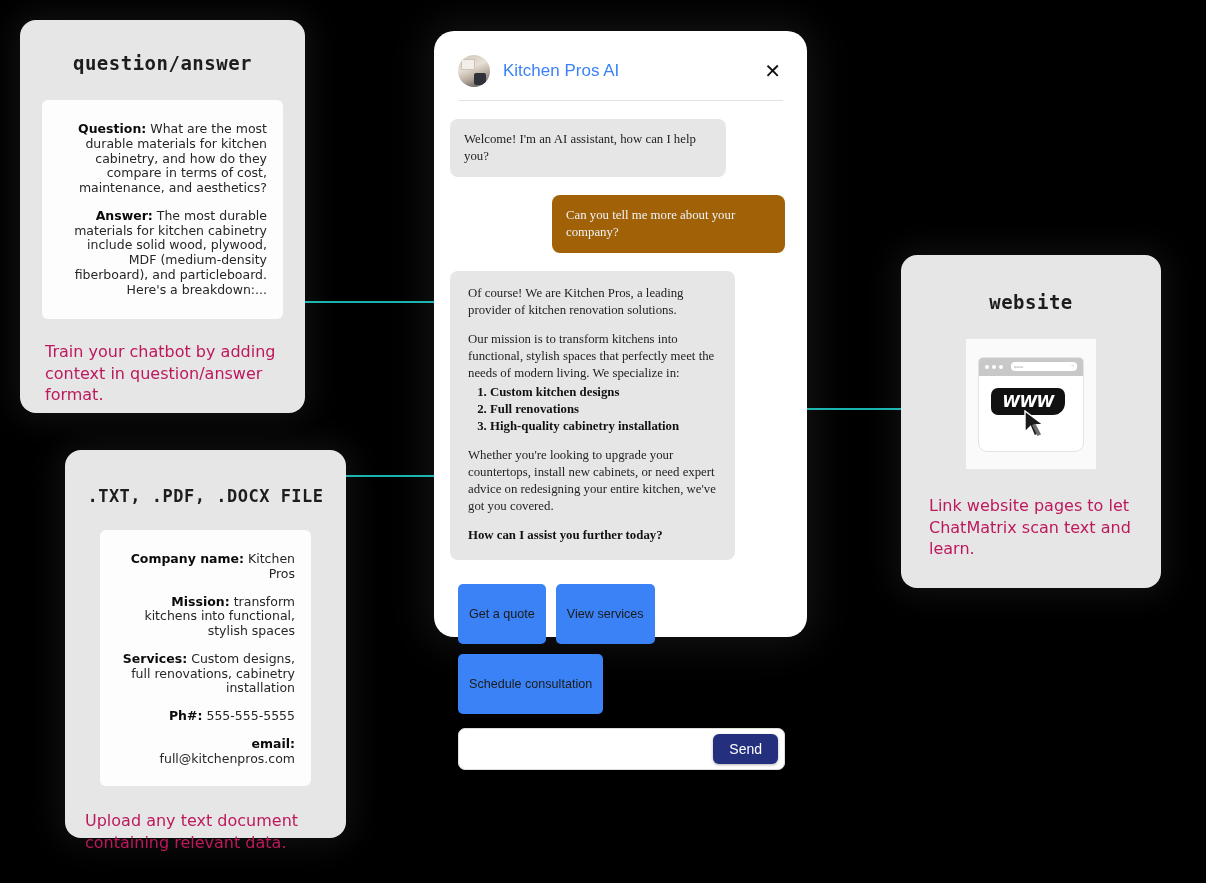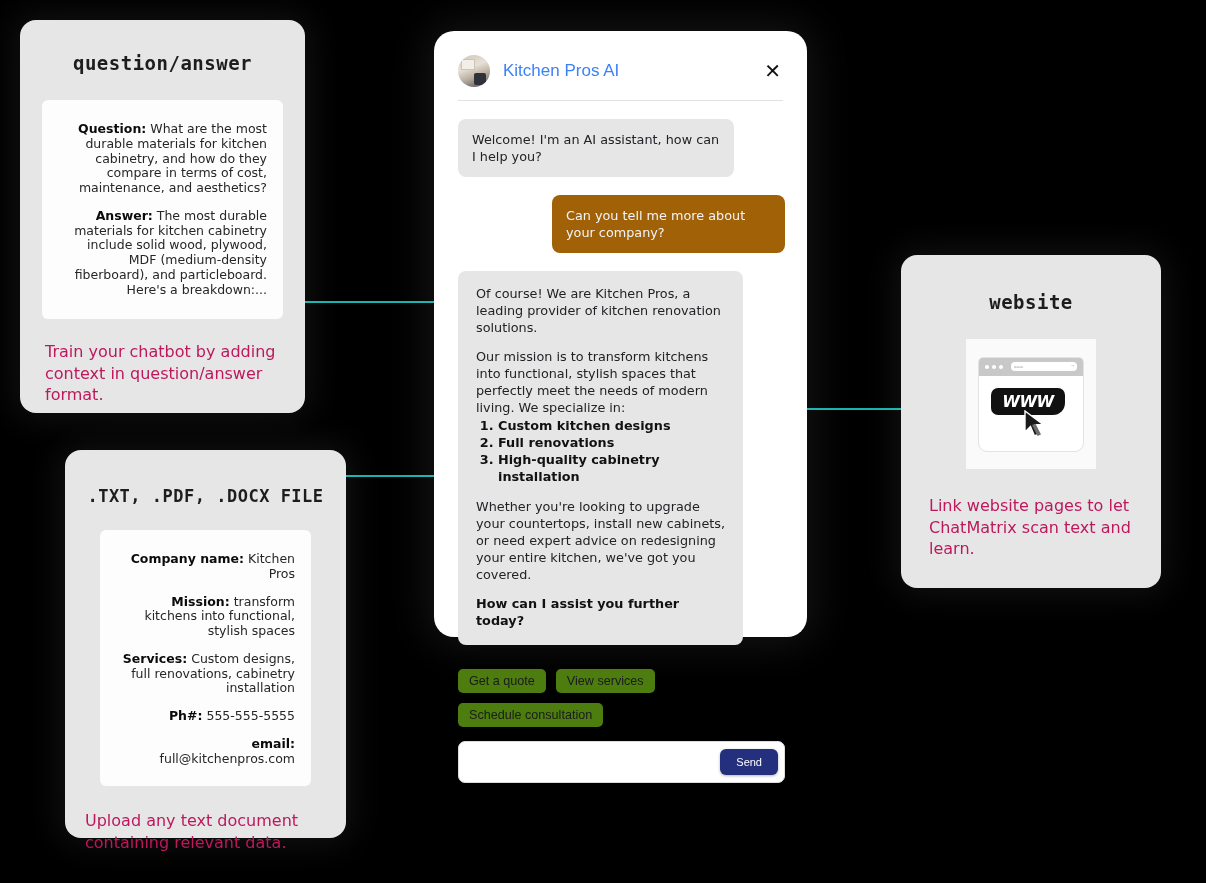--- a/index.html
+++ b/index.html
@@ -141,21 +141,21 @@
     font-family: "Liberation Sans", sans-serif;
   }
   .close-btn {
     font-size: 20px; color: #111; line-height: 1;
     padding: 2px 4px; cursor: pointer; font-weight: 400;
     font-family: "Liberation Sans", sans-serif;
   }
   .chat-rule {
     height: 1px; background: #e2e2e2; margin: 13px 24px 0 24px;
   }
-  .msgs { padding: 18px 22px 0 24px; }
+  .msgs { padding: 18px 22px 0 16px; font-family: Liberation Serif, serif; }
   .bubble {
     font-size: 12.8px; line-height: 1.33;
     border-radius: 8px; padding: 12px 14px;
     max-width: 248px; margin-bottom: 18px;
   }
   .bubble.bot  { background: #e6e6e6; color: #222326; }
   .bubble.user {
     background: #a16207; color: #f2f3fa;
     margin-left: auto; max-width: 205px;
   }
@@ -166,38 +166,38 @@
     margin: 0 0 12px 0; padding-left: 22px; font-weight: 700; color: #111;
   }
   .bubble ol li { margin: 0; line-height: 1.32; }
   .bubble .tight { margin-bottom: 2px; }
   .bubble .bold-q { font-weight: 700; color: #111; }
 
   .quick-row {
     display: flex; gap: 10px; padding: 6px 20px 0 24px; flex-wrap: wrap;
   }
   .quick {
-    background: #4d7c0f; border: none; border-radius: 5px;
-    padding: 5px 11px; font-size: 12.6px; color: #1b1b1b;
+    background: #3b82f6; border: none; border-radius: 5px;
+    padding: 23px 11px; font-size: 12.6px; color: #1b1b1b;
     font-family: "Liberation Sans", sans-serif; cursor: pointer;
   }
   .input-row {
     margin: 14px 22px 0 24px; height: 40px;
     border: 1px solid #dcdcdc; border-radius: 7px;
     display: flex; align-items: center; padding-right: 6px;
     background: #fff;
   }
   .input-row input {
     flex: 1; border: none; outline: none; height: 100%;
     padding: 0 10px; font-size: 13px; background: transparent;
     font-family: "Liberation Sans", sans-serif; color: #222;
   }
   .send-btn {
     background: #24307e; color: #fff; border: none; border-radius: 6px;
-    padding: 7px 16px; font-size: 11px; cursor: pointer;
+    padding: 7px 16px; font-size: 14px; cursor: pointer;
     font-family: "Liberation Sans", sans-serif;
     box-shadow: 0 1px 3px rgba(0,0,0,.3);
   }
 
   
   .conn { position: absolute; height: 2px; background: #18b3ae; }
   #conn-qa      { left: 300px; top: 301px; width: 158px; }
   #conn-file    { left: 341px; top: 475px; width: 117px; }
   #conn-website { left: 721px; top: 408px; width: 186px; }
 </style>

